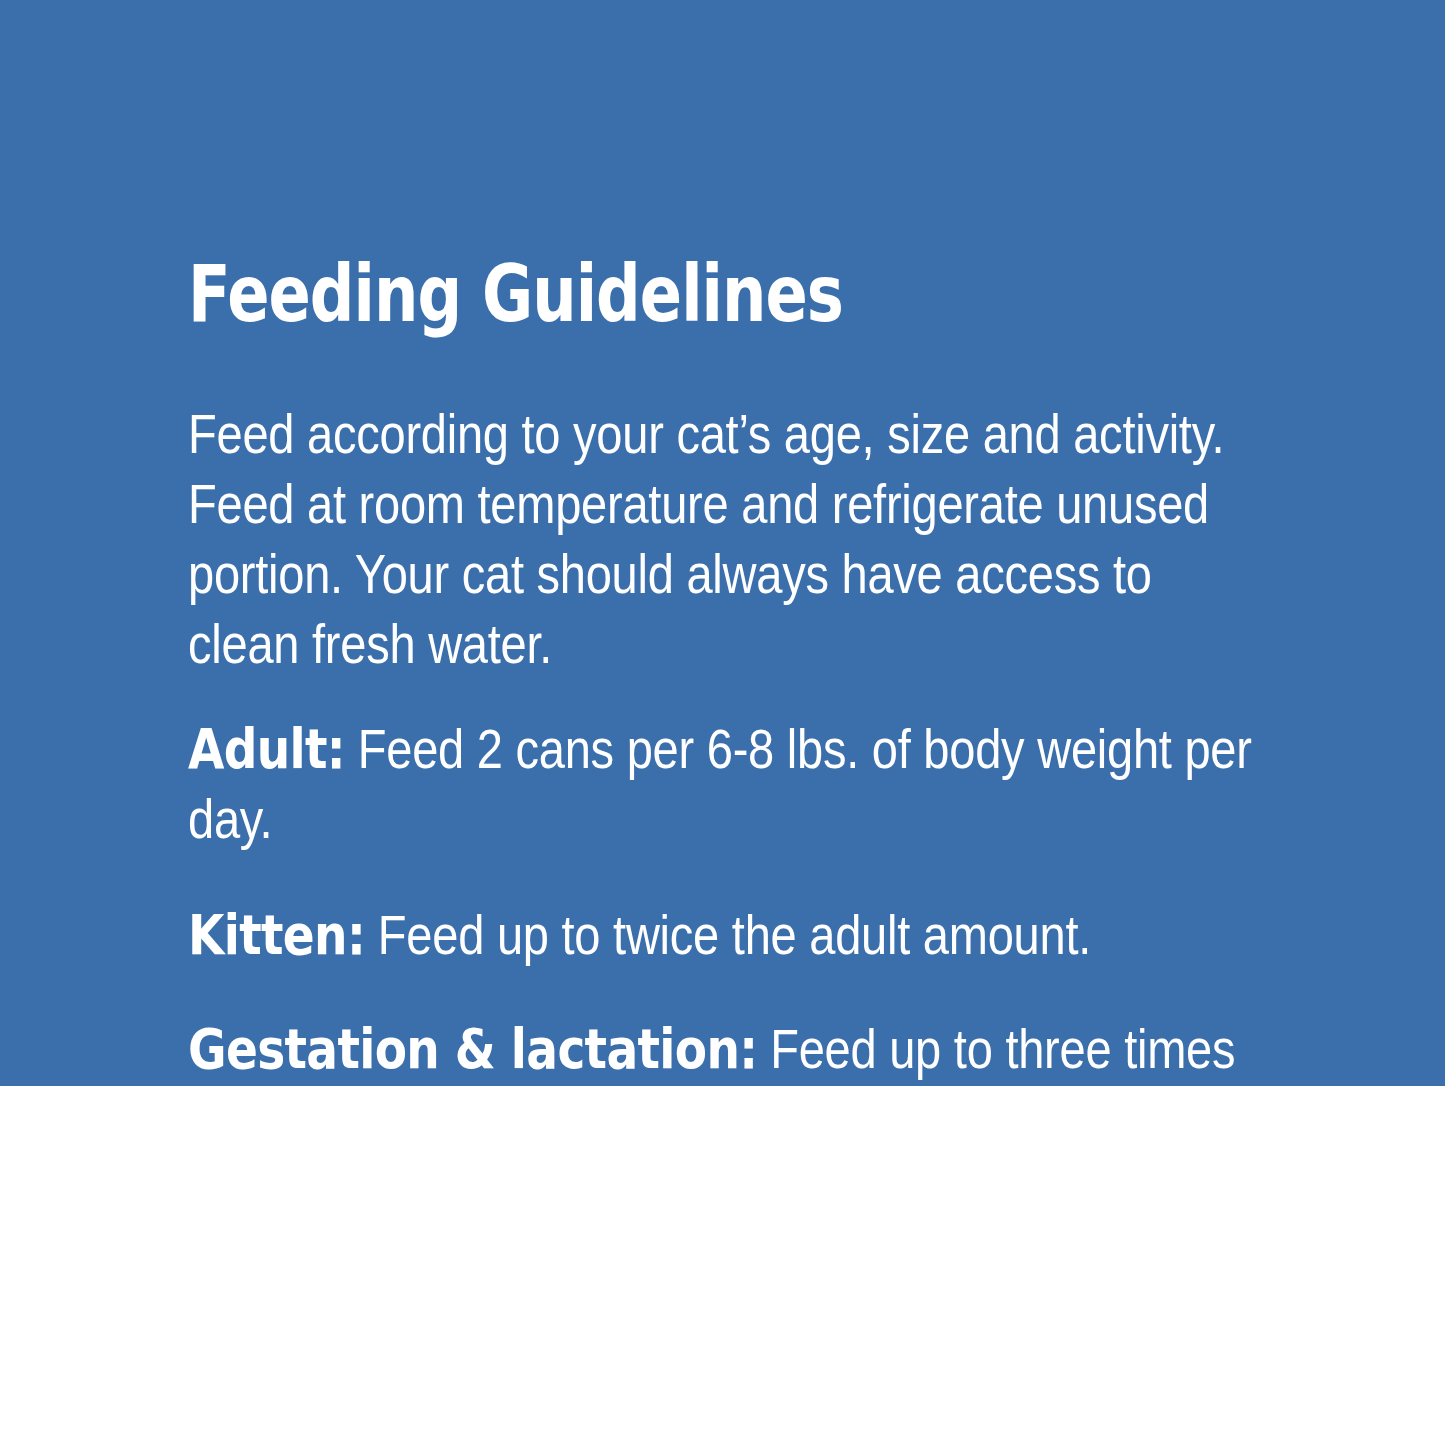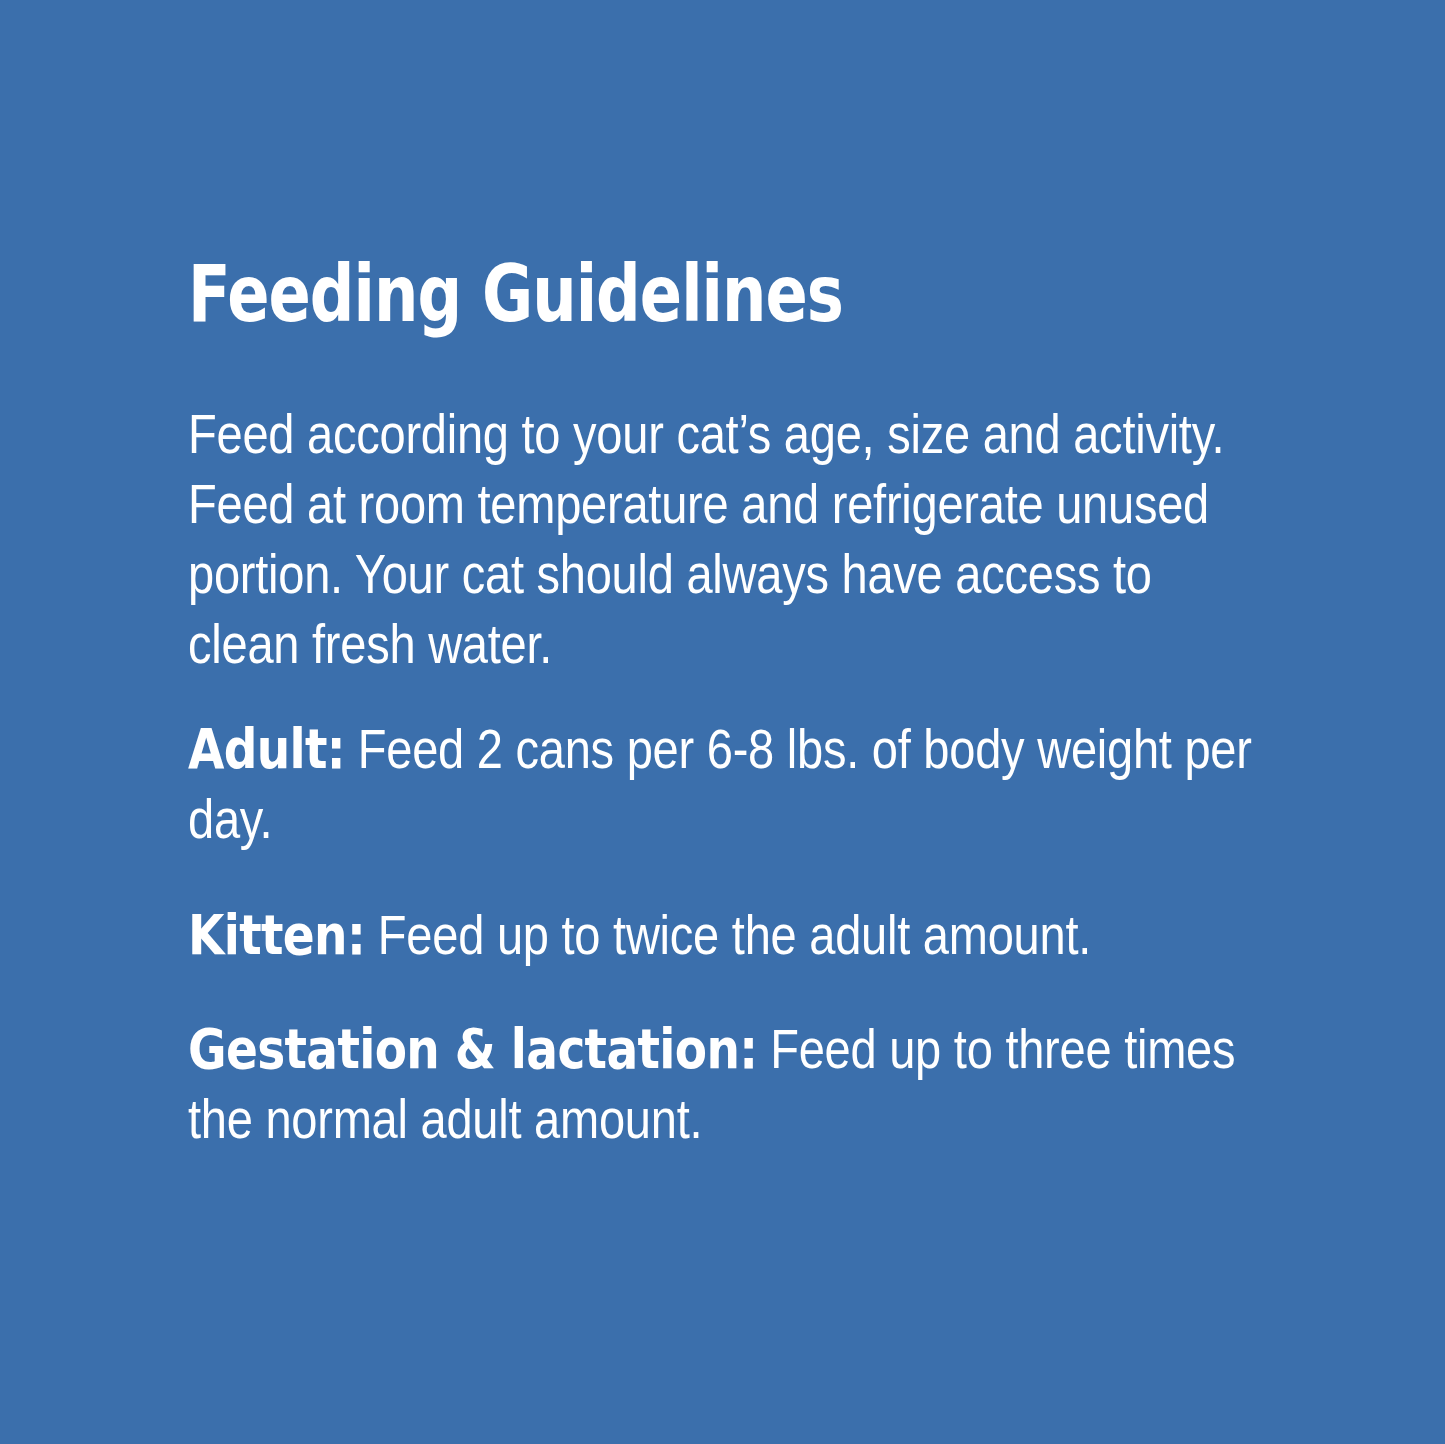--- a/index.html
+++ b/index.html
@@ -10,21 +10,21 @@
   body {
     width: 1445px;
     height: 1444px;
     overflow: hidden;
     font-family: "Liberation Sans", "DejaVu Sans", sans-serif;
   }
 
   .panel {
     position: relative;
     width: 1445px;
-    height: 1444px;
+    height: 1086px;
     background: #3b6fac;
     box-sizing: border-box;
     overflow: hidden;
   }
 
   .content {
     position: absolute;
     left: 188px;
     top: 255px;
     width: 1085px;

